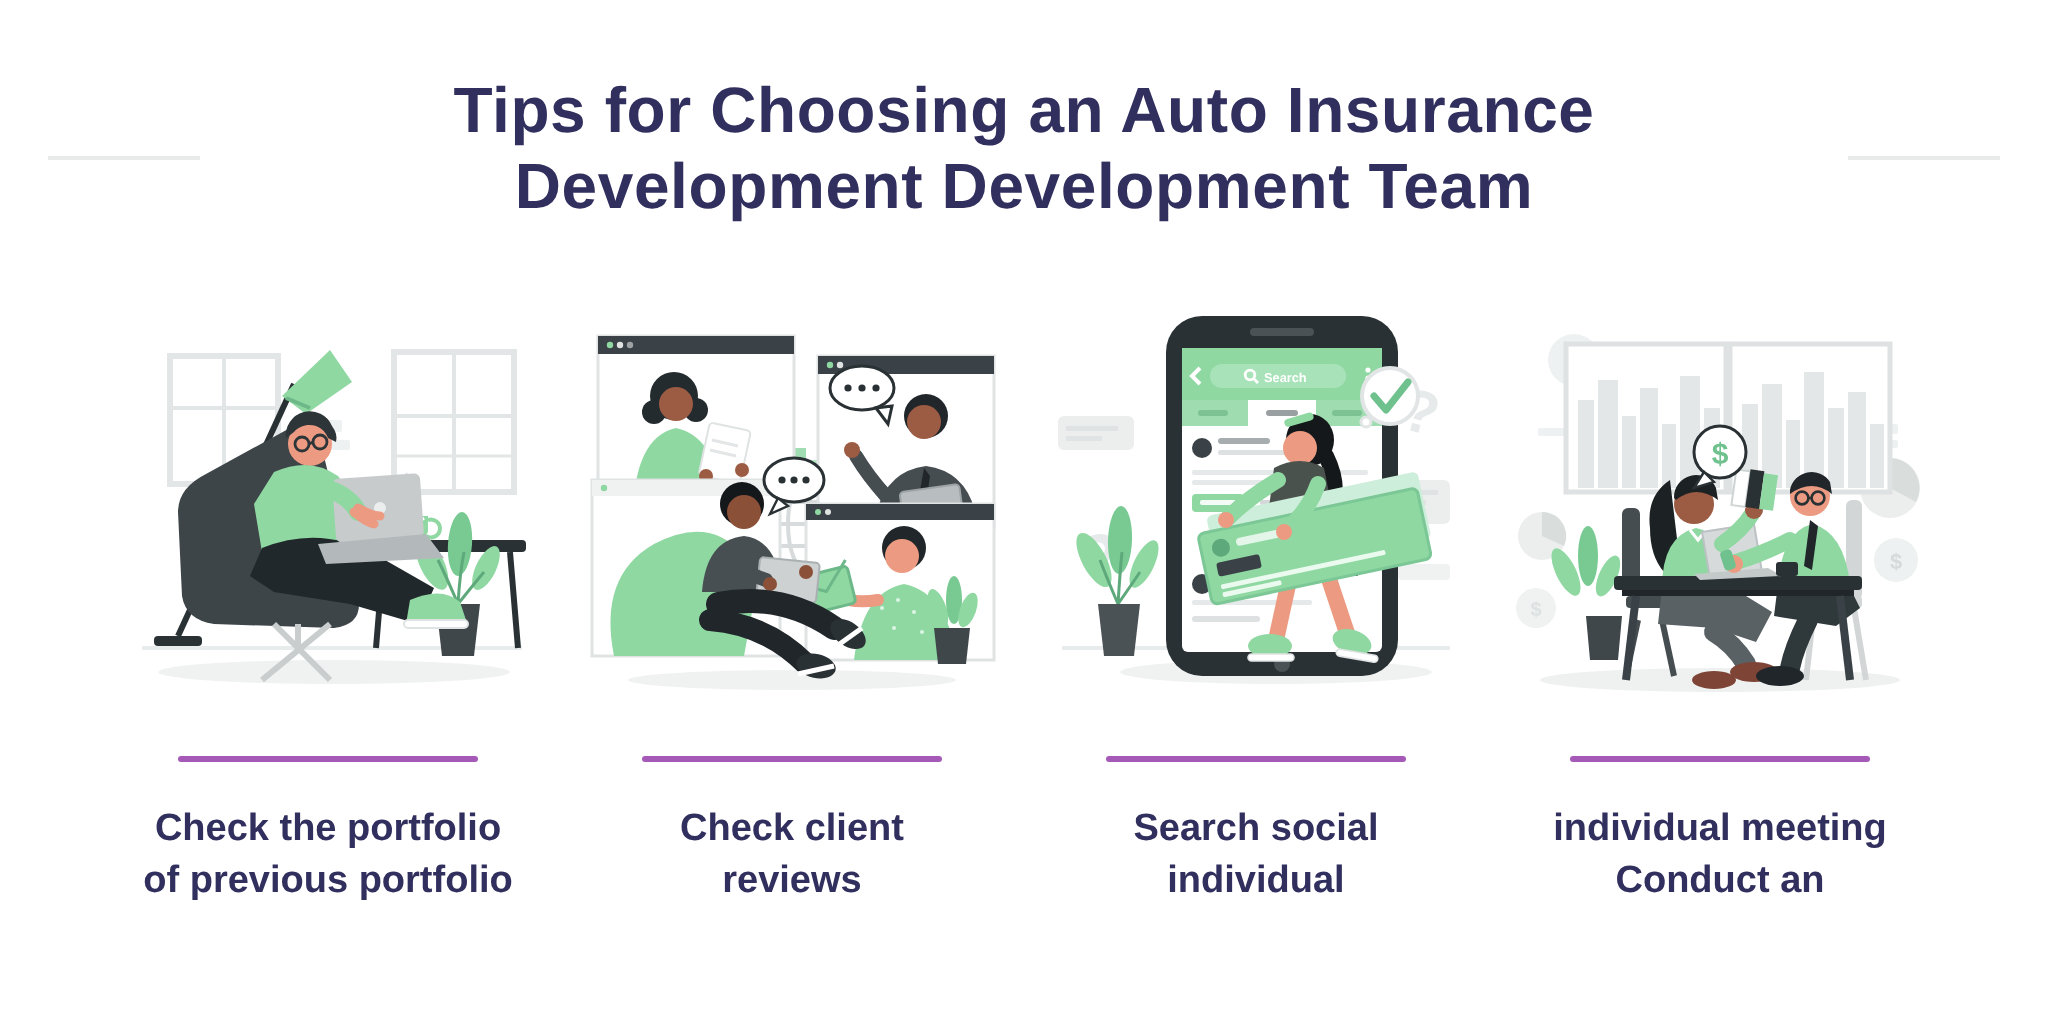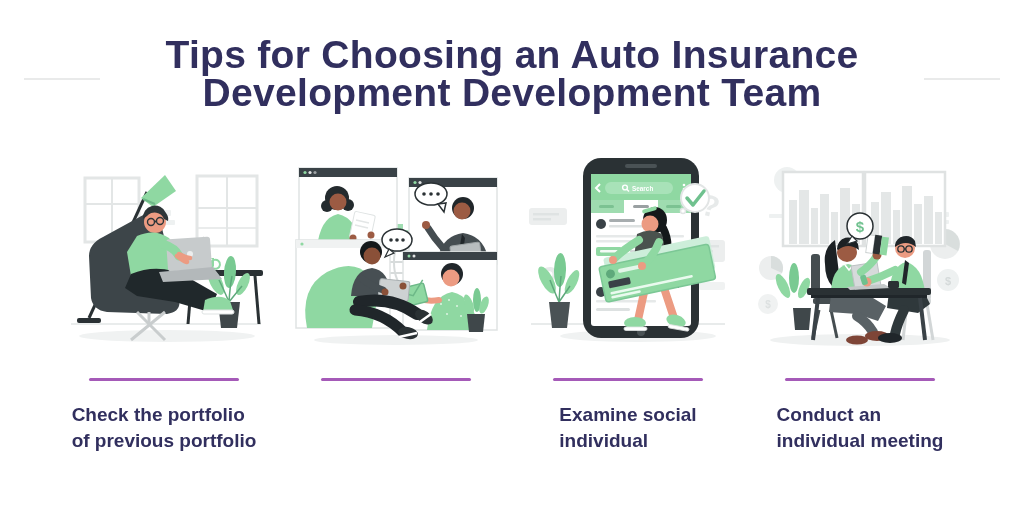--- a/index.html
+++ b/index.html
@@ -15,21 +15,21 @@
     width: 76px; height: 2px;
     background: #e9eaea;
   }
   .deco-line.left  { left: 24px; }
   .deco-line.right { right: 24px; }
   .title {
     margin-top: 36px;
     text-align: center;
     color: #312F5E;
     font-weight: bold;
-    font-size: 39px;
+    font-size: 32px;
     line-height: 38px;
     letter-spacing: 0.3px;
   }
   .tips-row {
     display: flex;
     justify-content: space-between;
     padding: 0 48px;
     margin-top: 40px;
   }
   .tip-column {
@@ -40,20 +40,21 @@
   }
   .illustration { width: 210px; height: 200px; display: block; }
   .divider {
     width: 150px; height: 3px;
     background: #A55AB8;
     border-radius: 2px;
     margin-top: 26px;
   }
   .caption {
     margin-top: 21px;
+    text-align: center;
     color: #312F5E;
     font-weight: bold;
     font-size: 19px;
     line-height: 26px;
   }
   svg text { font-family: "Liberation Sans", sans-serif; }
 </style>
 </head>
 <body>
 
@@ -274,20 +275,24 @@
       </g>
 
       <g>
         <ellipse cx="178" cy="152" rx="4" ry="10" fill="#8fd8a2" transform="rotate(-20 178 152)"></ellipse>
         <ellipse cx="186" cy="148" rx="4" ry="12" fill="#79ca92"></ellipse>
         <ellipse cx="193" cy="153" rx="4" ry="9" fill="#8fd8a2" transform="rotate(20 193 153)"></ellipse>
         <path d="M176 162 h18 l-2 18 h-14 z" fill="#3f474a"></path>
       </g>
     </svg>
     <div class="divider"></div>
+    <div class="caption">
+      <div>Check client</div>
+      <div>reviews</div>
+    </div>
   </div>
 
   <div class="tip-column">
     <svg class="illustration" viewBox="0 0 210 200">
 
       <text x="16" y="140" font-size="36" font-weight="bold" fill="#e7eaea" transform="rotate(-14 28 128)">?</text>
       <text x="178" y="64" font-size="30" font-weight="bold" fill="#e7eaea" transform="rotate(14 186 54)">?</text>
       <g>
         <rect x="6" y="56" width="38" height="17" rx="3" fill="#eceeee"></rect>
         <rect x="10" y="61" width="26" height="2.5" fill="#dfe3e3"></rect>
@@ -387,21 +392,21 @@
       <g>
         <ellipse cx="24" cy="128" rx="6" ry="15" fill="#8fd8a2" transform="rotate(-28 24 128)"></ellipse>
         <ellipse cx="37" cy="118" rx="6" ry="17" fill="#79ca92" transform="rotate(2 37 118)"></ellipse>
         <ellipse cx="49" cy="130" rx="5" ry="13" fill="#8fd8a2" transform="rotate(26 49 130)"></ellipse>
         <path d="M36 150 q-6 -14 -9 -22 M36 150 q1 -16 2 -26 M36 150 q7 -10 11 -16" stroke="#5ea97b" stroke-width="1.5" fill="none"></path>
         <path d="M26 150 h21 l-3 26 h-15 z" fill="#4a5255"></path>
       </g>
     </svg>
     <div class="divider"></div>
     <div class="caption">
-      <div>Examine social</div>
+      <div>Search social</div>
       <div>individual</div>
     </div>
   </div>
 
   <div class="tip-column">
     <svg class="illustration" viewBox="0 0 210 200">
 
       <g>
         <circle cx="32" cy="28" r="13" fill="#eef1f1"></circle>
         <text x="32" y="33" text-anchor="middle" font-size="13" font-weight="bold" fill="#d5dada">$</text>
@@ -525,18 +530,18 @@
       </g>
 
       <g>
         <circle cx="105" cy="74" r="13" fill="#ffffff" stroke="#2a3134" stroke-width="1.5"></circle>
         <path d="M97 84 l-5 8 10 -3 z" fill="#ffffff" stroke="#2a3134" stroke-width="1.2"></path>
         <text x="105" y="80" text-anchor="middle" font-size="15" font-weight="bold" fill="#6fc18e">$</text>
       </g>
     </svg>
     <div class="divider"></div>
     <div class="caption">
+      <div>individual meeting</div>
       <div>Conduct an</div>
-      <div>individual meeting</div>
     </div>
   </div>
 
 </div>
 
 </body></html>

